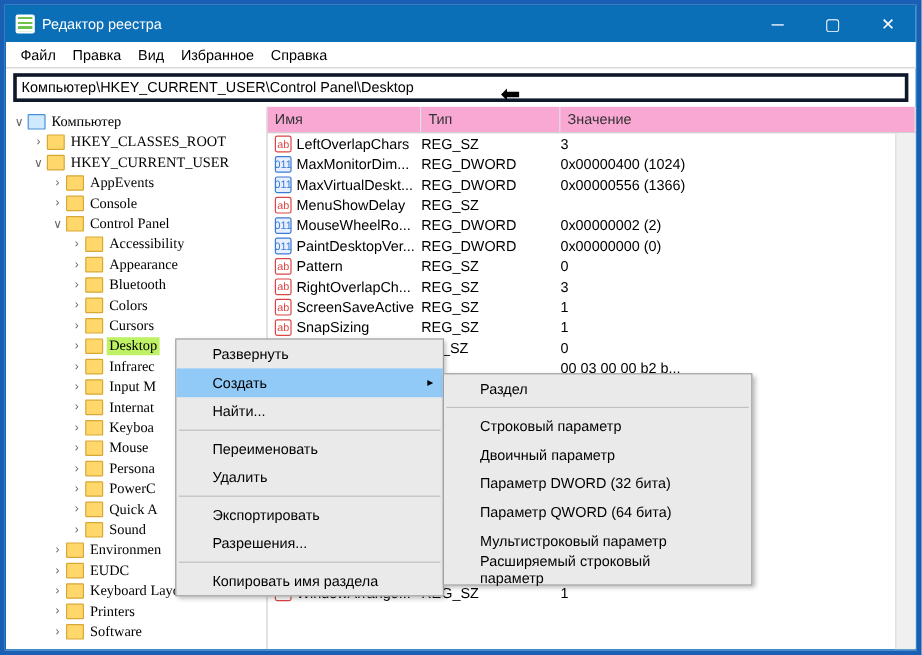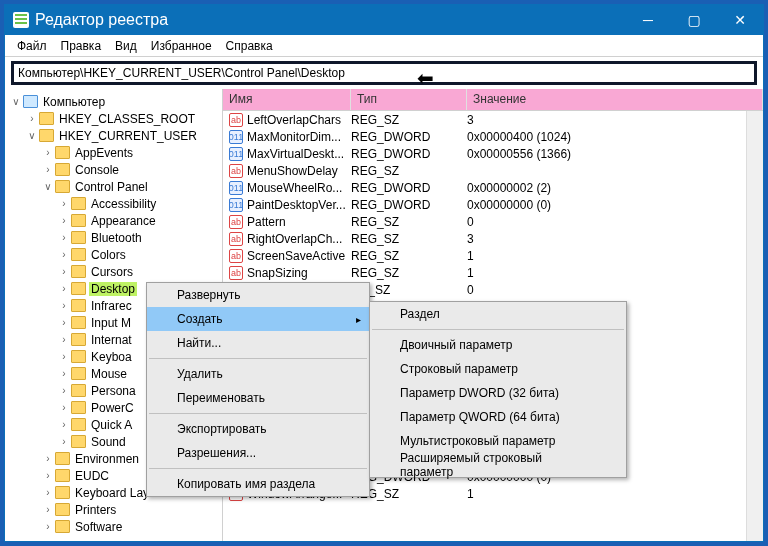--- a/index.html
+++ b/index.html
@@ -1,55 +1,55 @@
 <!DOCTYPE html>
 <html><head>
 <meta charset="utf-8">
 <style>
 * { margin: 0; padding: 0; box-sizing: border-box; font-family: "Segoe UI", Tahoma, sans-serif; font-size: 12px; }
 body { background: #1a5fb4; width: 768px; height: 546px; overflow: hidden; position: relative; }
 .window { position: absolute; inset: 4px; background: #fff; border: 1px solid #0b6fb8; display: flex; flex-direction: column; }
 .titlebar { height: 30px; background: #0b6fb8; color: #fff; display: flex; align-items: center; padding-left: 8px; }
 .titlebar .ico { width: 16px; height: 16px; background: #fff; border-radius: 2px; margin-right: 6px; position: relative; }
 .titlebar .ico::before { content: ""; position: absolute; inset: 2px; background: repeating-linear-gradient(#6cc24a 0 2px, #fff 2px 4px); }
-.titlebar-text { flex: 1; font-size: 16px; }
+.titlebar-text { flex: 1; font-size: 12px; }
 .win-controls { display: flex; height: 100%; }
 .win-btn { width: 46px; height: 100%; display: flex; align-items: center; justify-content: center; color: #fff; font-size: 14px; }
 .menubar { height: 22px; display: flex; align-items: center; gap: 2px; padding: 0 6px; border-bottom: 1px solid #d0d0d0; background: #fff; }
 .menubar span { padding: 2px 6px; }
 .addr { height: 24px; display: flex; align-items: center; border: 3px solid #0f172a; margin: 4px 6px; padding: 0 4px; position: relative; }
 .arrow-annot { position: absolute; right: 320px; top: 2px; font-size: 20px; transform: scaleX(-1); pointer-events: none; }
 .content { flex: 1; display: flex; min-height: 0; }
 .tree { width: 218px; border-right: 1px solid #d0d0d0; overflow: hidden; padding: 4px 0; }
 .tree-row { display: flex; align-items: center; height: 17px; white-space: nowrap; }
 .tree-row.sel .lbl { background: #bef264; }
 .tw { display: inline-flex; width: 14px; justify-content: center; color: #666; font-size: 10px; }
 .fold { width: 15px; height: 13px; background: #ffd76b; border: 1px solid #d7a834; border-radius: 1px; margin-right: 3px; }
 .pc { width: 15px; height: 13px; background: #cfe9ff; border: 1px solid #4a90d9; border-radius: 1px; margin-right: 3px; }
-.lbl { padding: 0 2px; }
+.lbl { padding: 0 2px; font-family: Liberation Serif, serif; }
 .list { flex: 1; display: flex; flex-direction: column; position: relative; }
 .cols { display: flex; height: 22px; border-bottom: 1px solid #d0d0d0; background: #f9a8d4; }
 .cols div { border-right: 1px solid #e0e0e0; padding: 3px 6px; color: #333; }
 .c-name { width: 128px; } .c-type { width: 116px; } .c-val { flex: 1; }
 .rows { flex: 1; overflow: hidden; }
 .r { display: flex; height: 17px; align-items: center; }
 .rico { width: 14px; height: 14px; margin: 0 4px 0 6px; display: inline-flex; align-items: center; justify-content: center; font-size: 9px; border: 1px solid; border-radius: 2px; }
 .rico.sz { background: #fff; border-color: #d44; color: #d44; }
 .rico.dw { background: #e8f0ff; border-color: #3a7bd5; color: #3a7bd5; }
 .rn { width: 104px; white-space: nowrap; overflow: hidden; text-overflow: ellipsis; }
 .rt { width: 116px; }
 .rv { flex: 1; white-space: nowrap; overflow: hidden; }
 .scrollbar { position: absolute; right: 0; top: 22px; bottom: 0; width: 17px; background: #f0f0f0; border-left: 1px solid #ddd; }
 .context { position: absolute; background: #eaeaea; border: 1px solid #a0a0a0; box-shadow: 2px 2px 4px rgba(0,0,0,.3); z-index: 10; }
 .ctx1 { left: 146px; top: 282px; width: 224px; }
 .ctx-item { height: 24px; display: flex; align-items: center; padding: 0 28px 0 30px; position: relative; }
 .ctx-item.hl { background: #91c9f7; }
 .ctx-item.sub::after { content: "▸"; position: absolute; right: 8px; font-size: 10px; }
 .ctx-sep { height: 1px; background: #c0c0c0; margin: 3px 2px; }
-.ctx2 { left: 369px; top: 301px; width: 258px; }
+.ctx2 { left: 369px; top: 311px; width: 258px; }
 .redbox { position: absolute; border: 3px solid #e01b24; pointer-events: none; }
 .rb1 { left: 370px; top: 331px; width: 172px; height: 26px; }
 </style>
 </head>
 <body>
 
 <div class="window">
   <div class="titlebar">
     <span class="ico"></span>
     <span class="titlebar-text">Редактор реестра</span>
@@ -354,33 +354,33 @@
       <div class="scrollbar"></div>
     </div>
   </div>
 </div>
 
 <div class="context ctx1">
   <div class="ctx-item">Развернуть</div>
   <div class="ctx-item hl sub">Создать</div>
   <div class="ctx-item">Найти...</div>
   <div class="ctx-sep"></div>
+  <div class="ctx-item">Переименовать</div>
   <div class="ctx-item">Удалить</div>
-  <div class="ctx-item">Переименовать</div>
   <div class="ctx-sep"></div>
   <div class="ctx-item">Экспортировать</div>
   <div class="ctx-item">Разрешения...</div>
   <div class="ctx-sep"></div>
   <div class="ctx-item">Копировать имя раздела</div>
 </div>
 
 <div class="context ctx2">
   <div class="ctx-item">Раздел</div>
   <div class="ctx-sep"></div>
+  <div class="ctx-item">Строковый параметр</div>
   <div class="ctx-item">Двоичный параметр</div>
-  <div class="ctx-item">Строковый параметр</div>
   <div class="ctx-item">Параметр DWORD (32 бита)</div>
   <div class="ctx-item">Параметр QWORD (64 бита)</div>
   <div class="ctx-item">Мультистроковый параметр</div>
   <div class="ctx-item">Расширяемый строковый параметр</div>
 </div>
 
 <div class="redbox rb1"></div>
 
 </body></html>

